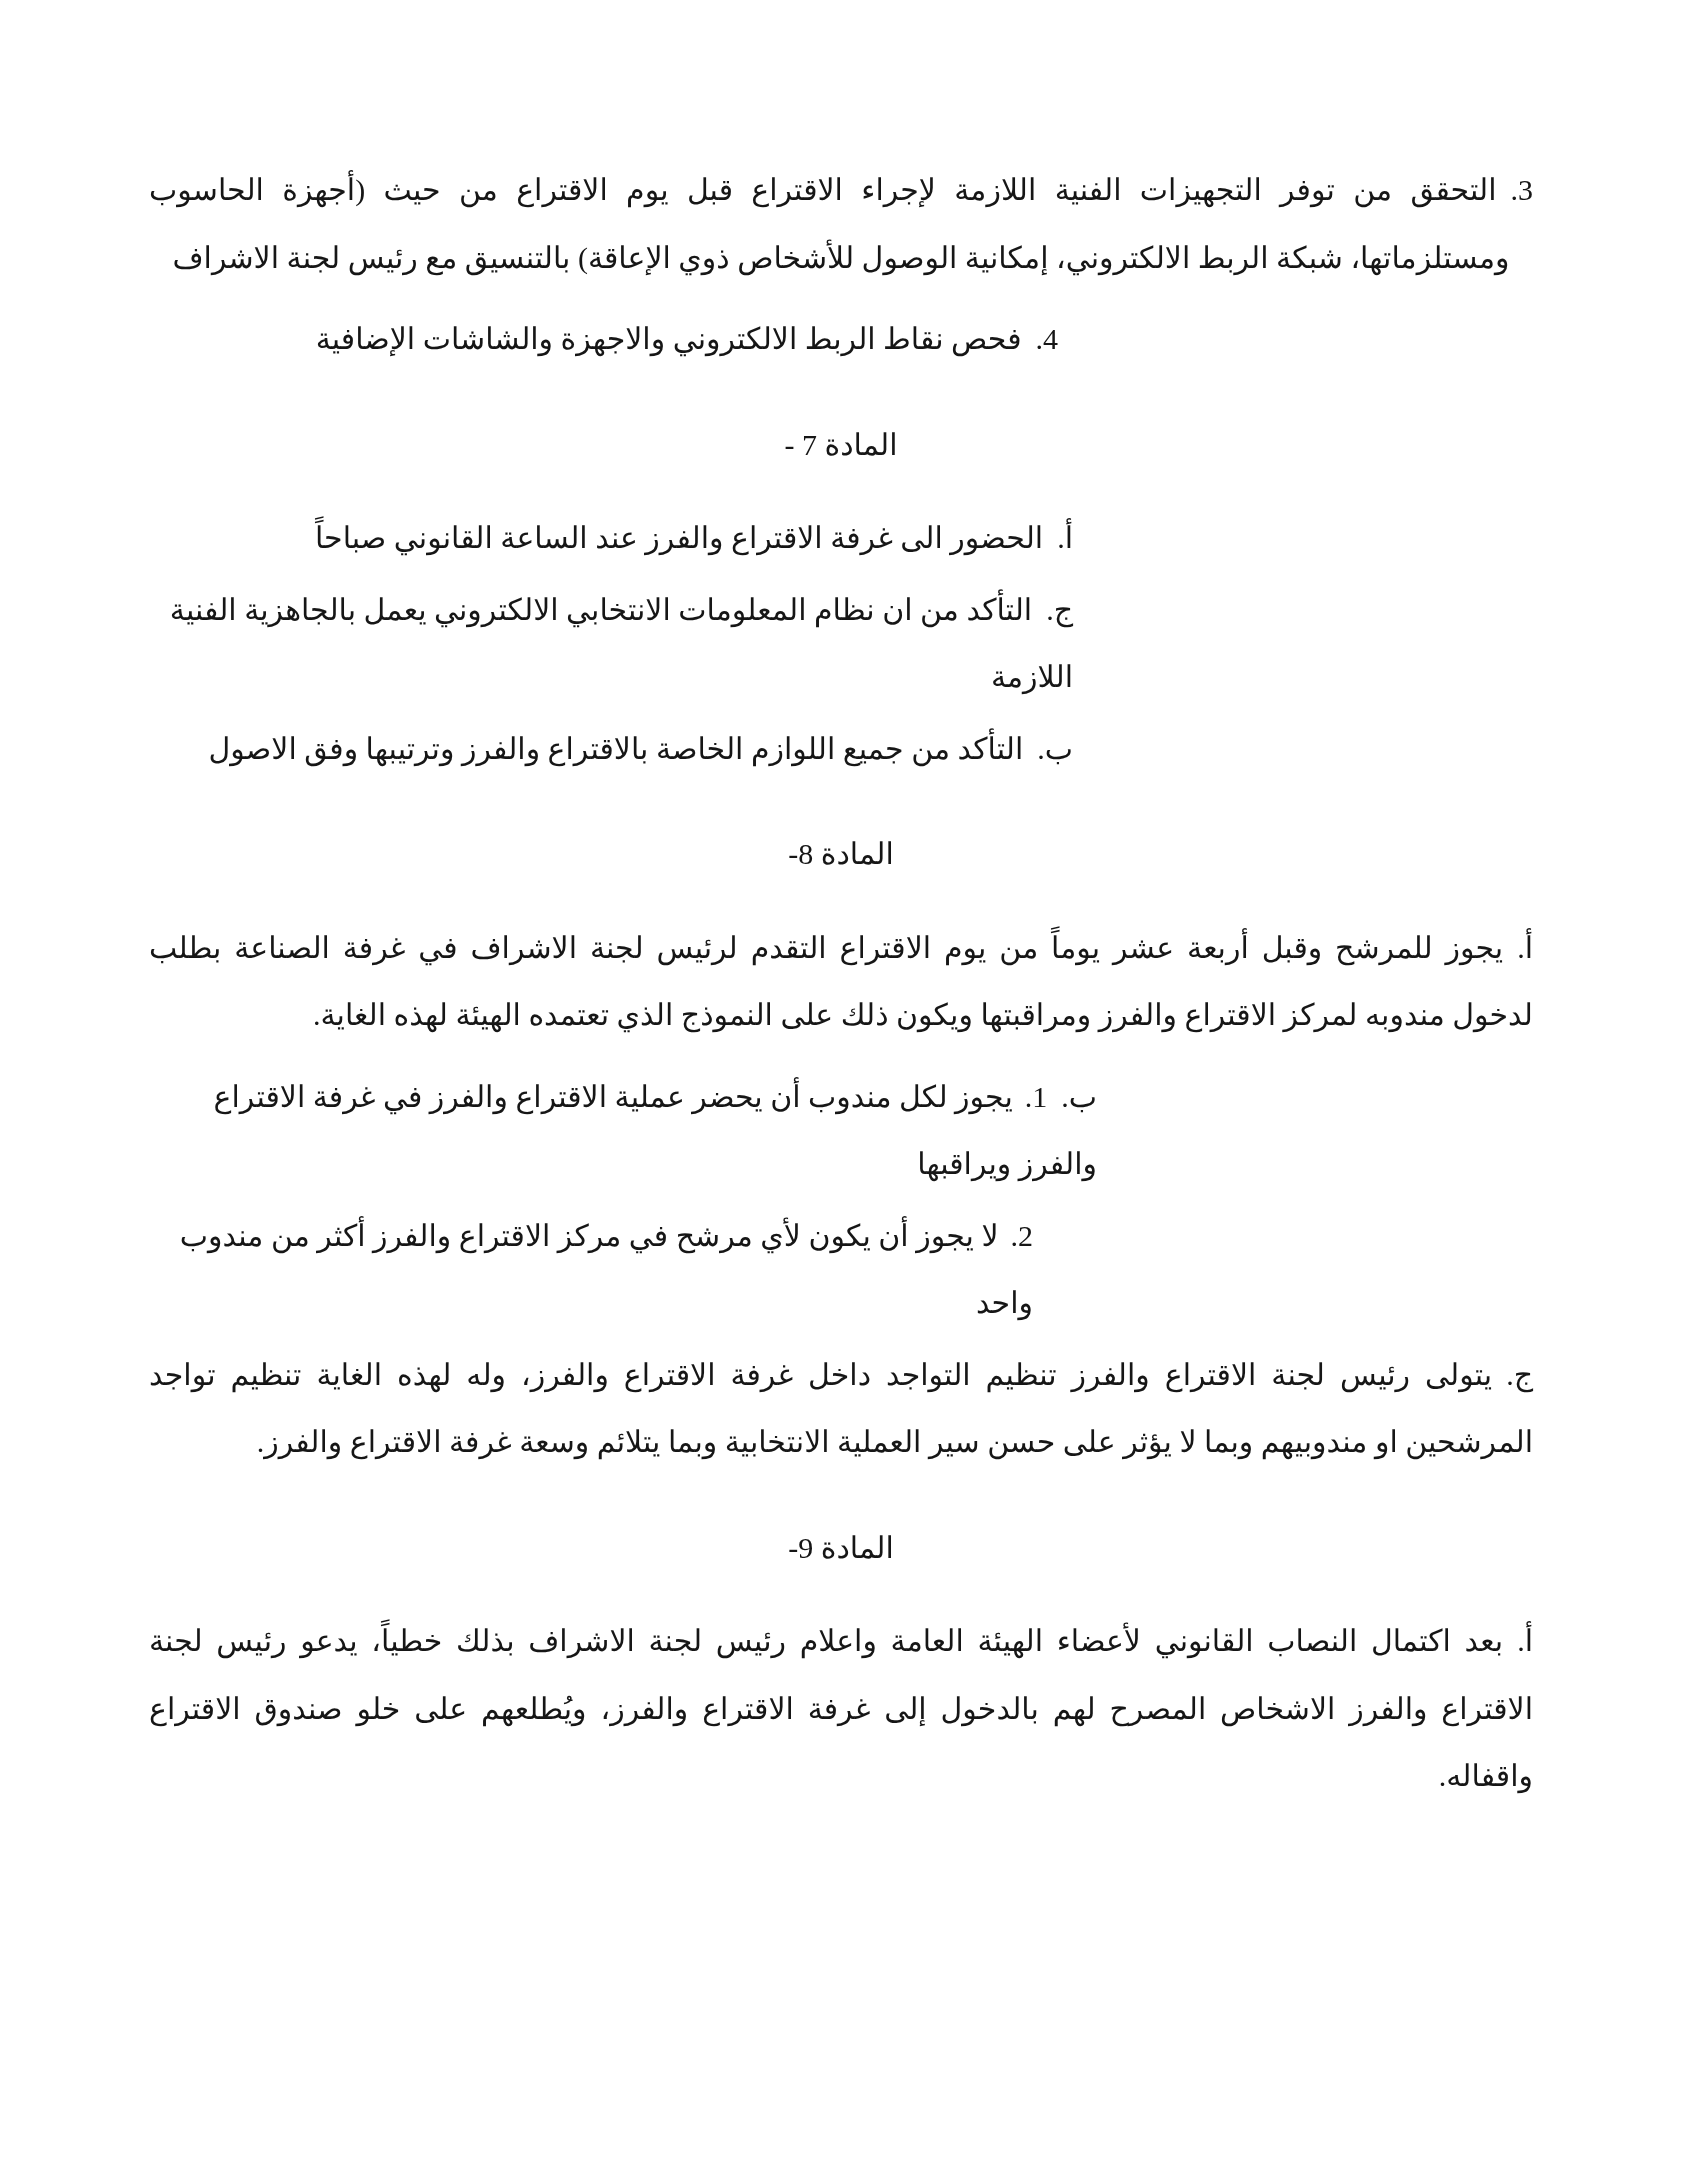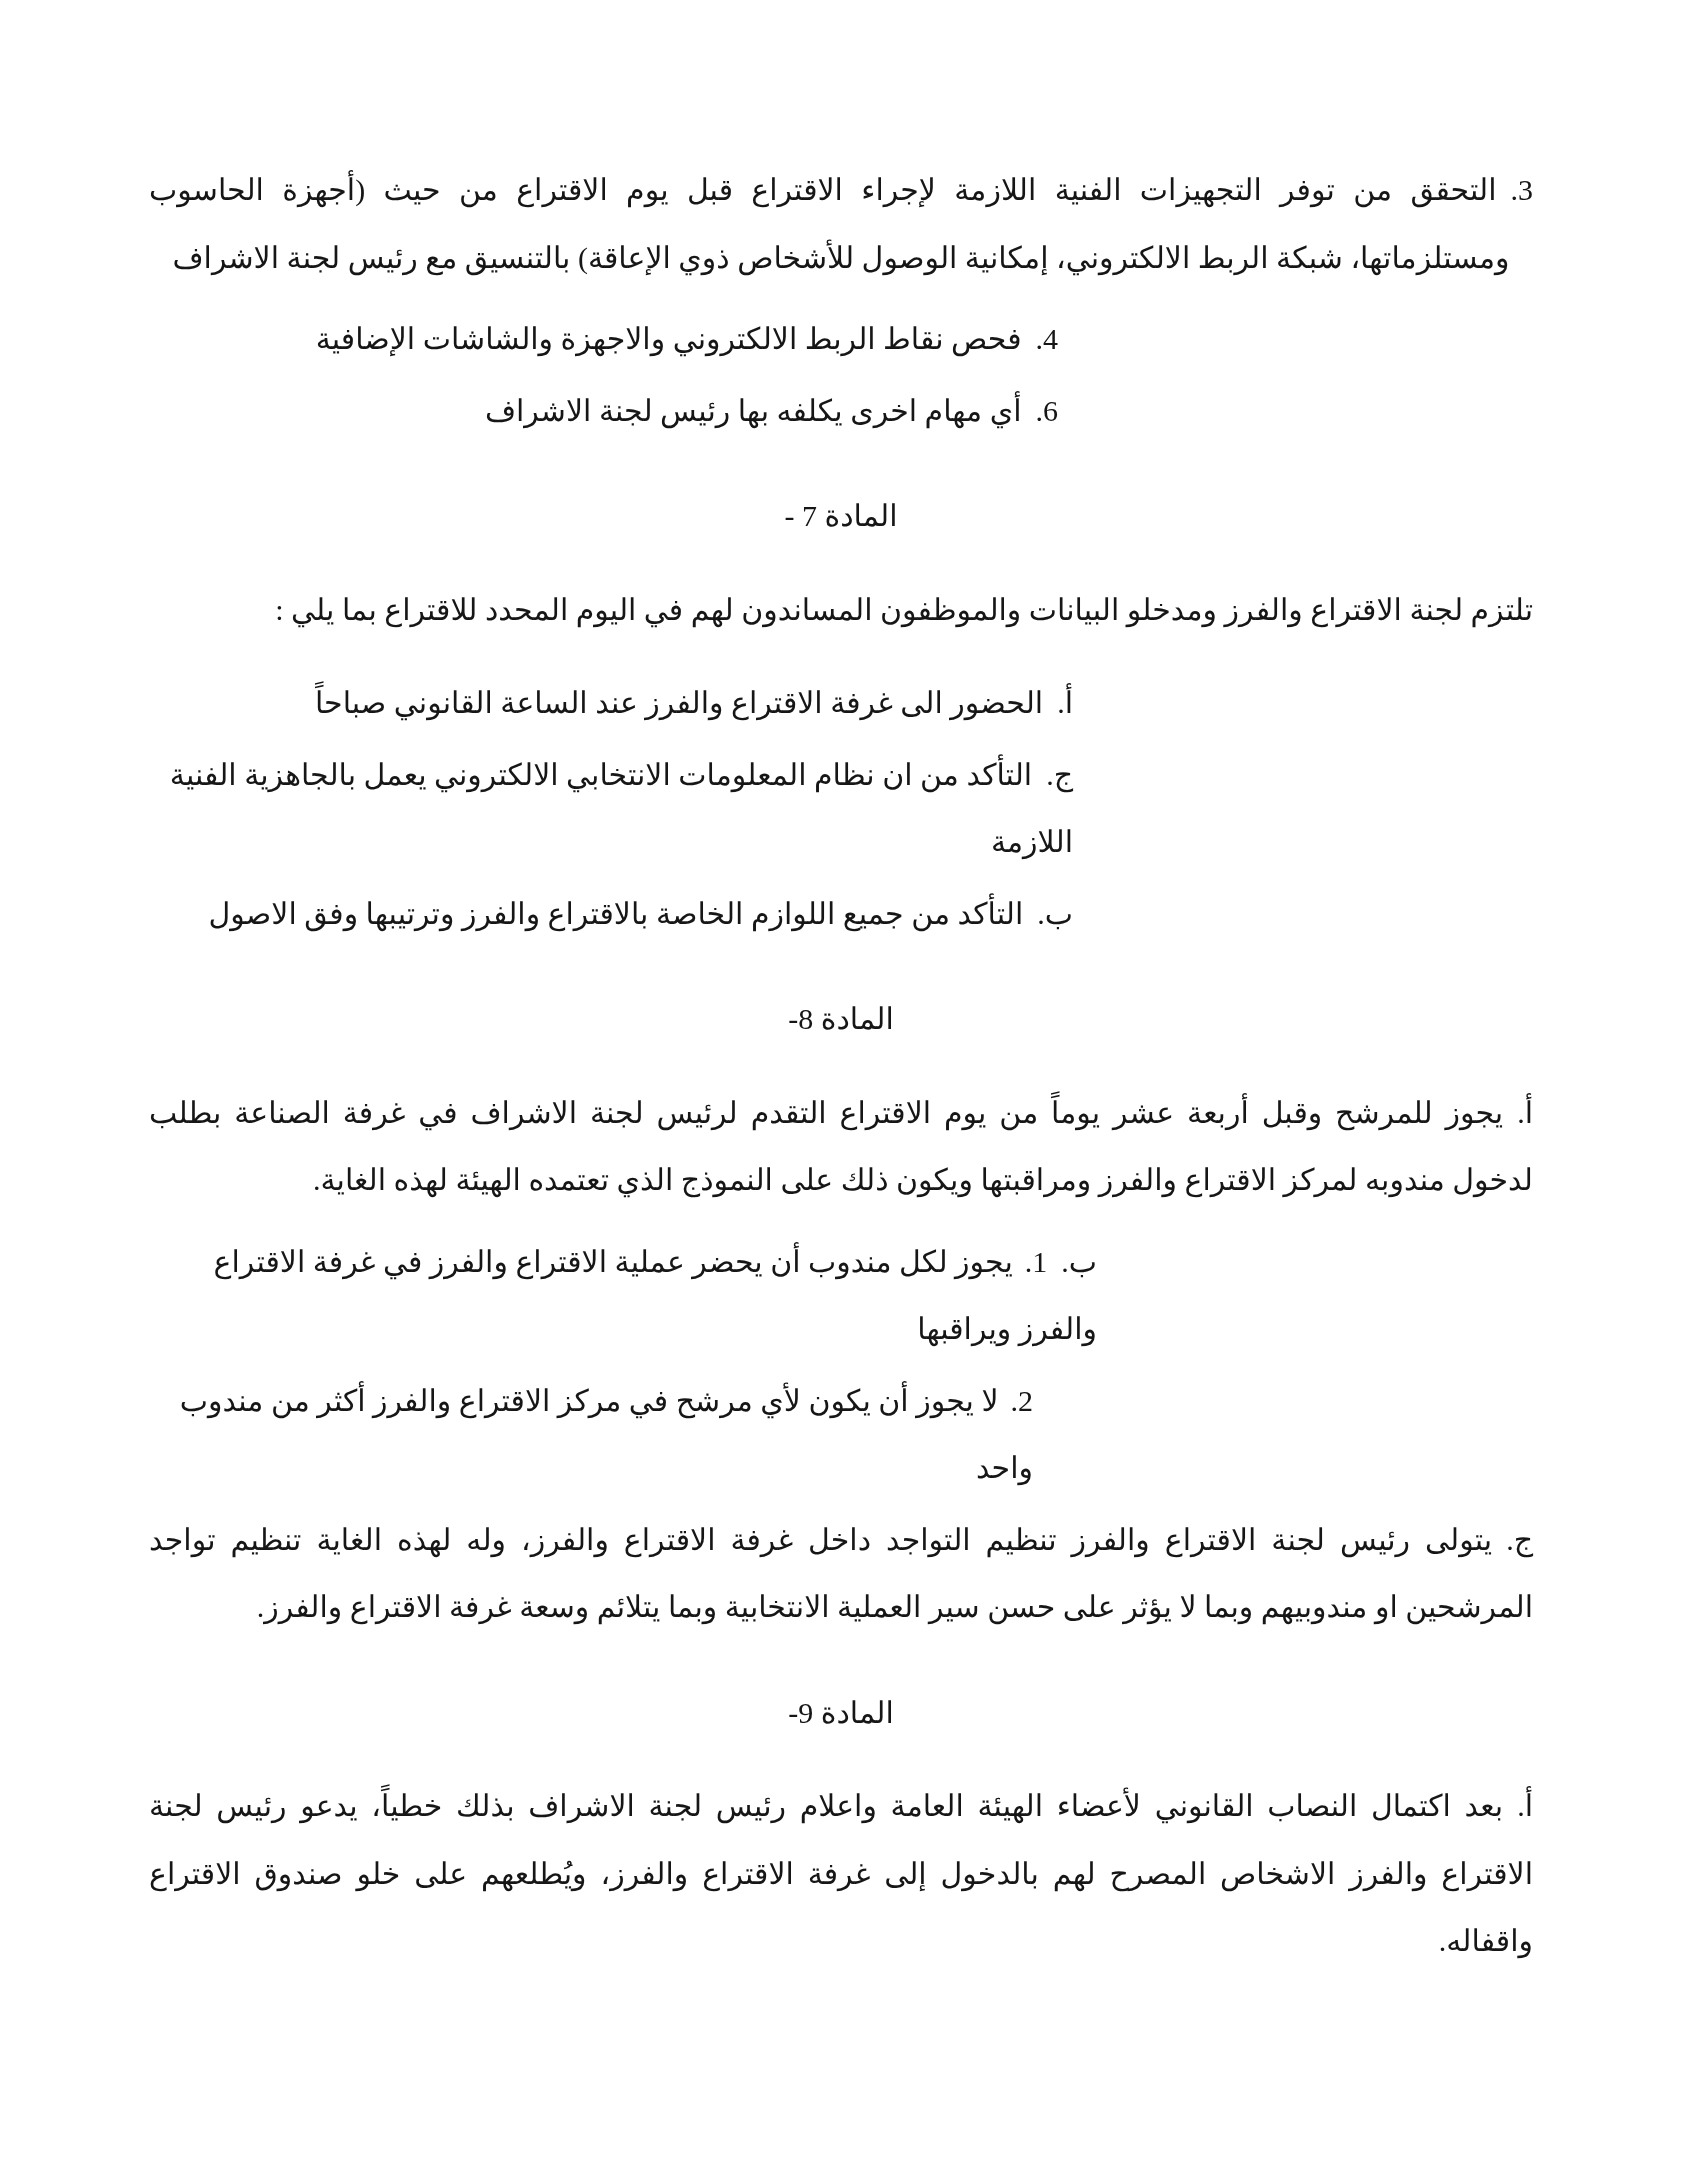--- a/index.html
+++ b/index.html
@@ -57,25 +57,23 @@
 </head>
 <body>
 
 <div class="page" dir="rtl" lang="ar">
 
   <p class="para justify center-last"><span class="marker">3.</span><span>التحقق من توفر التجهيزات الفنية اللازمة لإجراء الاقتراع قبل يوم الاقتراع من حيث (أجهزة الحاسوب ومستلزماتها، شبكة الربط الالكتروني، إمكانية الوصول للأشخاص ذوي الإعاقة) بالتنسيق مع رئيس لجنة الاشراف</span></p>
 
   <p class="para line-right ind-1 tight"><span class="marker">4.</span><span>فحص نقاط الربط الالكتروني والاجهزة والشاشات الإضافية</span></p>
 
 
-  <p class="para line-right ind-1 tight"><span class="marker">6.</span><span>أي مهام اخرى يكلفه بها رئيس لجنة الاشراف</span></p>
 
   <p class="heading">المادة 7 -</p>
 
-  <p class="para line-right intro">تلتزم لجنة الاقتراع والفرز ومدخلو البيانات والموظفون المساندون لهم في اليوم المحدد للاقتراع بما يلي :</p>
 
   <p class="para line-right ind-2 tight"><span class="marker">أ.</span><span>الحضور الى غرفة الاقتراع والفرز عند الساعة القانوني صباحاً</span></p>
 
   <p class="para line-right ind-2 tight"><span class="marker">ج.</span><span>التأكد من ان نظام المعلومات الانتخابي الالكتروني يعمل بالجاهزية الفنية اللازمة</span></p>
 
   <p class="para line-right ind-2 tight"><span class="marker">ب.</span><span>التأكد من جميع اللوازم الخاصة بالاقتراع والفرز وترتيبها وفق الاصول</span></p>
 
   <p class="heading">المادة 8-</p>
 
   <p class="para justify"><span class="marker">أ.</span><span>يجوز للمرشح وقبل أربعة عشر يوماً من يوم الاقتراع التقدم لرئيس لجنة الاشراف في غرفة الصناعة بطلب لدخول مندوبه لمركز الاقتراع والفرز ومراقبتها ويكون ذلك على النموذج الذي تعتمده الهيئة لهذه الغاية.</span></p>

